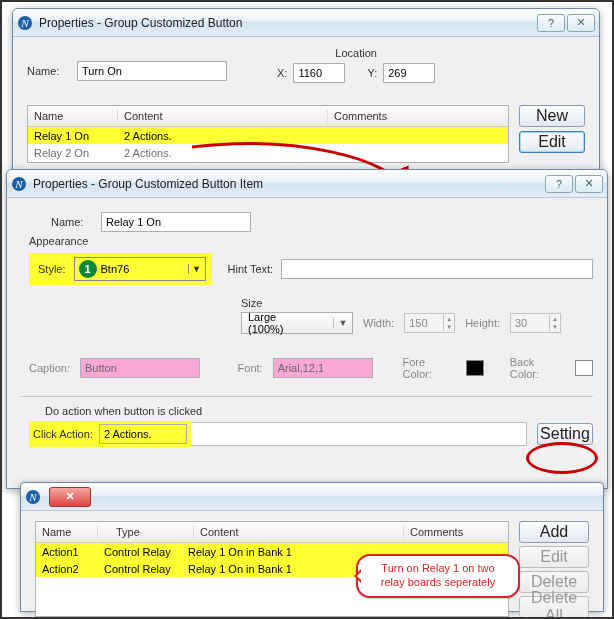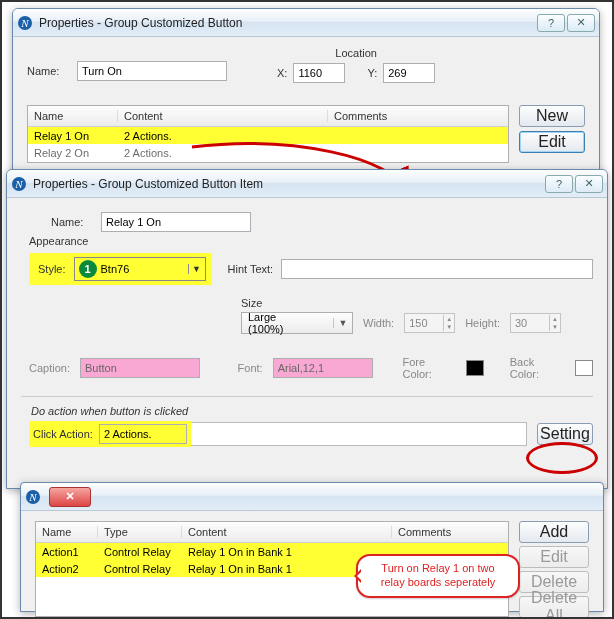--- a/index.html
+++ b/index.html
@@ -352,21 +352,21 @@
       <span style="width:10px;"></span>
       <span class="label disabled">Fore Color:</span>
       <span class="color-swatch" style="background:#000;"></span>
       <span style="width:6px;"></span>
       <span class="label disabled">Back Color:</span>
       <span class="color-swatch" style="background:#fff;"></span>
     </div>
 
     <hr style="margin:16px 0 8px 0; border:none; border-top:1px solid #ccc;">
 
-    <div class="label" style="margin-left:10px;font-style:italic;">Do action when button is clicked</div>
+    <div class="label" style="margin-left:24px;">Do action when button is clicked</div>
     <div style="display:flex; align-items:center; gap:0; margin:4px 0 0 8px;">
       <div class="hl" style="display:flex; align-items:center; padding:3px 4px;">
         <span class="label" style="margin-right:6px;">Click Action:</span>
         <input class="textbox" style="width: 88px; background: rgb(255, 255, 51);" value="2 Actions.">
       </div>
       <div style="flex:1; border:1px solid #bcbcbc; border-left:none; height:22px; background:#fff;"></div>
       <span style="width:10px;"></span>
       <button class="btn" style="width:56px; position:relative;">Setting</button>
     </div>
   </div>
@@ -381,21 +381,21 @@
           <circle cx="8" cy="8" r="7" fill="#1a5fa8"></circle>
           <text x="8" y="12" text-anchor="middle" fill="#fff" font-size="11" font-family="Georgia" font-style="italic">N</text>
         </svg>
     </span>
     <span class="winbtn close-red">✕</span>
   </div>
   <div class="client" style="height:calc(100% - 28px); display:flex; gap:10px;">
     <div class="table" style="flex:1; height:96px;">
       <div class="thead">
         <div class="th" style="width:62px;">Name</div>
-        <div class="th" style="width:84px;">Type</div>
+        <div class="th" style="width:84px;margin-left:12px;">Type</div>
         <div class="th" style="width:210px;">Content</div>
         <div class="th" style="flex:1;border-right:none;">Comments</div>
       </div>
       <div class="trow hl">
         <div class="td" style="width:62px;">Action1</div>
         <div class="td" style="width:84px;">Control Relay</div>
         <div class="td" style="width:210px;">Relay 1 On in Bank 1</div>
         <div class="td" style="flex:1;"></div>
       </div>
       <div class="trow hl">

